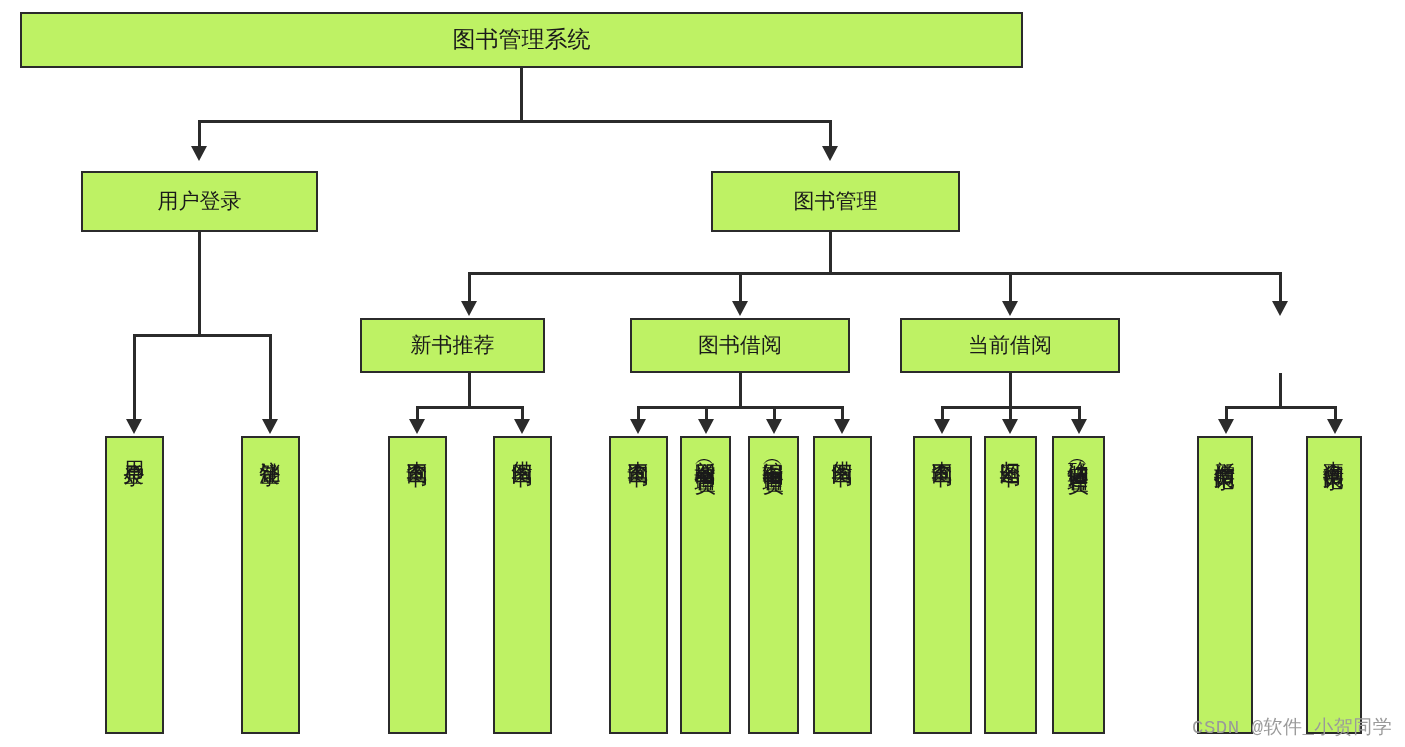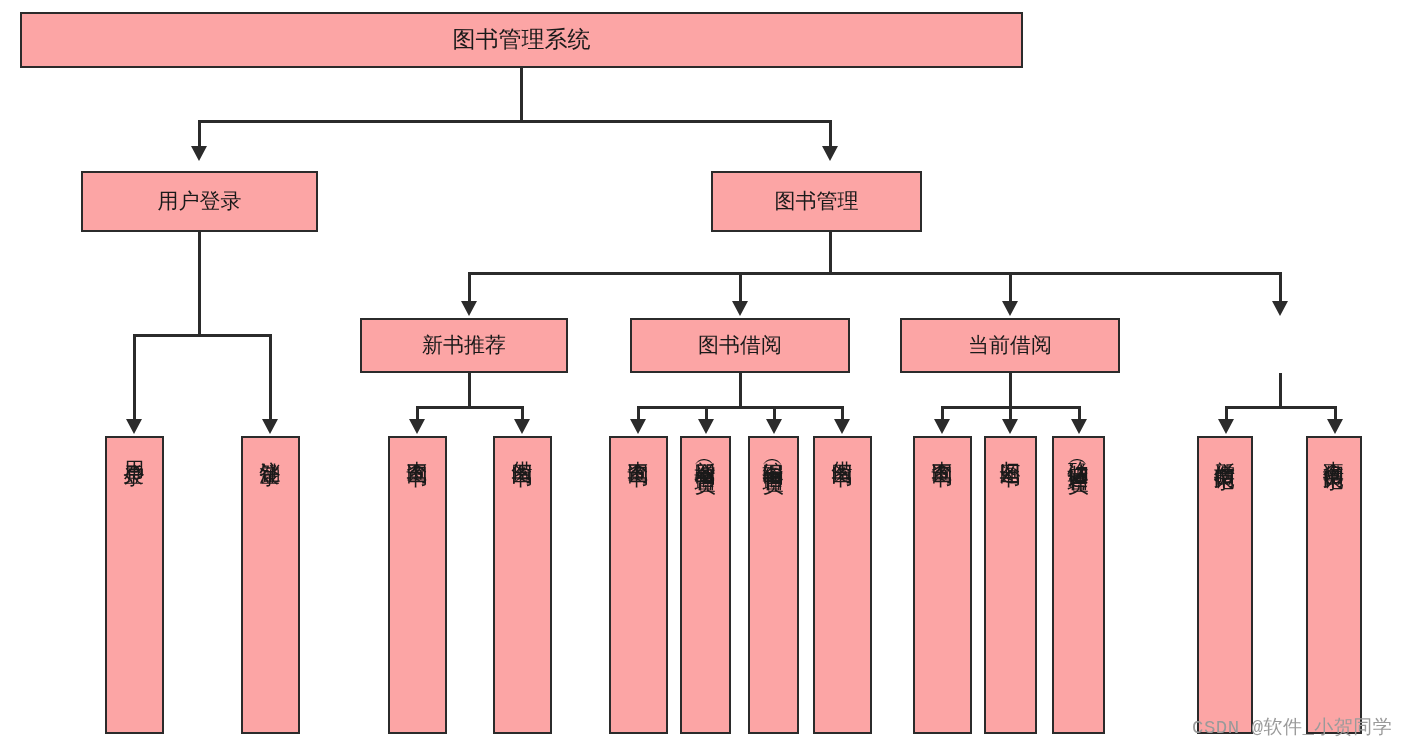--- a/index.html
+++ b/index.html
@@ -13,21 +13,21 @@
     width:1405px;
     height:747px;
     background:#ffffff;
     overflow:hidden;
   }
   
   .node{
     position:absolute;
     box-sizing:border-box;
     border:2px solid #2b2b2b;
-    background:#fca5a5;
+    background:#bef264;
     display:flex;
     align-items:center;
     justify-content:center;
     color:#1a1a1a;
     line-height:1.18;
     text-align:center;
   }
   .node.root{ font-size:23px; }
   .node.lvl2{ font-size:21px; }
   .node.lvl3{ font-size:21px; }
@@ -82,21 +82,21 @@
   <div class="lineH" style="left:198px; top:120px; width:634px; height:3px;"></div>
 
   <div class="lineV" style="left:198px; top:120px; width:3px; height:29px;"></div>
   <div class="arrow" style="left:191px; top:146px;"></div>
   <div class="lineV" style="left:829px; top:120px; width:3px; height:29px;"></div>
   <div class="arrow" style="left:822px; top:146px;"></div>
 
   <div class="node lvl2" style="left:81px; top:171px; width:237px; height:61px;">
     <span>用户登录</span>
   </div>
-  <div class="node lvl2" style="left:711px; top:171px; width:211px; height:61px;">
+  <div class="node lvl2" style="left:711px; top:171px; width:249px; height:61px;">
     <span>图书管理</span>
   </div>
 
   <div class="lineV" style="left:198px; top:232px; width:3px; height:104px;"></div>
   <div class="lineH" style="left:133px; top:334px; width:139px; height:3px;"></div>
   <div class="lineV" style="left:133px; top:334px; width:3px; height:88px;"></div>
   <div class="arrow" style="left:126px; top:419px;"></div>
   <div class="lineV" style="left:269px; top:334px; width:3px; height:88px;"></div>
   <div class="arrow" style="left:262px; top:419px;"></div>
 
@@ -104,21 +104,21 @@
   <div class="lineH" style="left:468px; top:272px; width:813px; height:3px;"></div>
   <div class="lineV" style="left:468px; top:272px; width:3px; height:32px;"></div>
   <div class="arrow" style="left:461px; top:301px;"></div>
   <div class="lineV" style="left:739px; top:272px; width:3px; height:32px;"></div>
   <div class="arrow" style="left:732px; top:301px;"></div>
   <div class="lineV" style="left:1009px; top:272px; width:3px; height:32px;"></div>
   <div class="arrow" style="left:1002px; top:301px;"></div>
   <div class="lineV" style="left:1279px; top:272px; width:3px; height:32px;"></div>
   <div class="arrow" style="left:1272px; top:301px;"></div>
 
-  <div class="node lvl3" style="left:360px; top:318px; width:208px; height:55px;">
+  <div class="node lvl3" style="left:360px; top:318px; width:185px; height:55px;">
     <span>新书推荐</span>
   </div>
   <div class="node lvl3" style="left:900px; top:318px; width:220px; height:55px;">
     <span>当前借阅</span>
   </div>
   <div class="node lvl3" style="left:630px; top:318px; width:220px; height:55px;">
     <span>图书借阅</span>
   </div>
 
   <div class="lineV" style="left:468px; top:373px; width:3px; height:36px;"></div>

